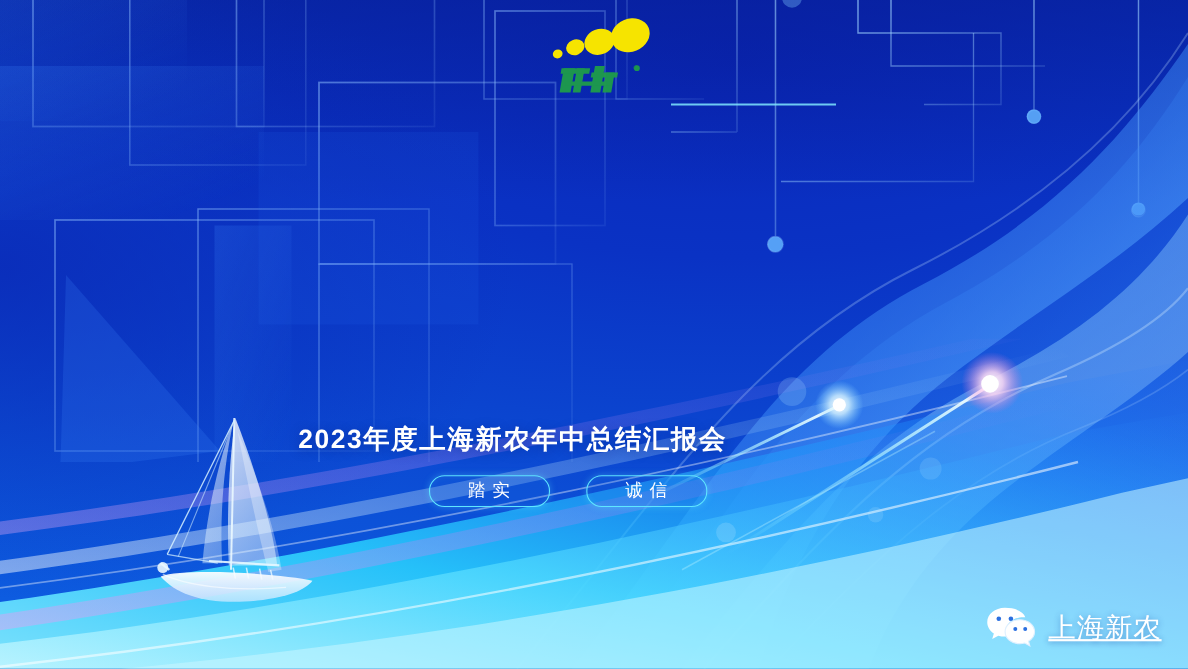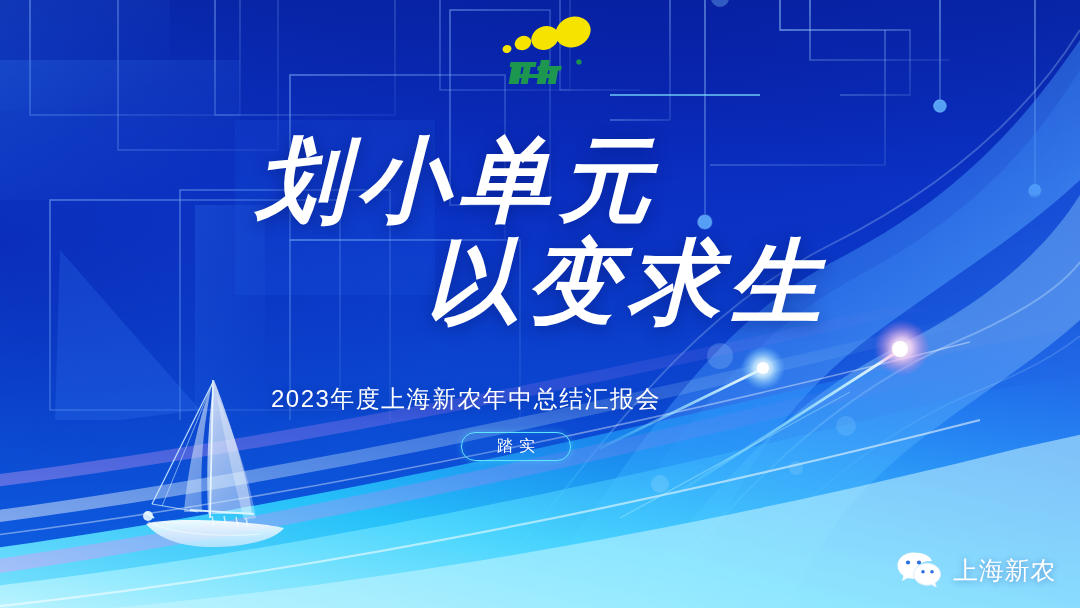--- a/index.html
+++ b/index.html
@@ -73,21 +73,21 @@
   .hl-1{ transform:translateX(-82px); }
   .hl-2{ transform:translateX(88px); margin-top:10px; }
 
   
   .subtitle{
     position:absolute;left:0;top:383px;width:932px;
     text-align:center;
     color:#ffffff;
     font-size:24px;
     letter-spacing:.06em;
-    font-weight:400;
+    font-weight:700;
     text-shadow:0 2px 10px rgba(4,20,100,.35);
   }
 
   
   .pills{
     position:absolute;left:0;top:432px;width:1032px;
     display:flex;justify-content:center;align-items:center;gap:33px;
   }
   .pill{
     min-width:84px;height:27px;
@@ -109,20 +109,21 @@
     display:flex;align-items:center;gap:11px;
   }
   .wx-icon{width:46px;height:40px;}
   .wx-icon svg{display:block;}
   .wx-text{
     color:#ffffff;
     font-size:25px;
     letter-spacing:.03em;
     font-weight:500;
     text-shadow:0 1px 6px rgba(10,60,160,.45);
+    text-decoration:underline;
   }
 </style>
 </head>
 <body>
 
 <div class="stage">
 
   <div class="vig-top"></div>
   <div class="vig-left"></div>
 
@@ -336,29 +337,26 @@
         <rect x="52" y="46" width="9" height="24" fill="#1f9d4a" transform="skewX(-10)"></rect>
         <rect x="63" y="52" width="8" height="18" fill="#1f9d4a" transform="skewX(-10)"></rect>
         <rect x="50" y="52" width="24" height="4.5" fill="#1f9d4a" transform="skewX(-10)"></rect>
         <rect x="28" y="60" width="42" height="4" fill="#1f9d4a" transform="skewX(-10)"></rect>
         <circle cx="82" cy="48" r="2.6" fill="#1f9d4a"></circle>
         <text x="79" y="50" font-size="6" fill="#1f9d4a" font-family="'Liberation Sans',sans-serif">®</text>
       </g>
     </svg>
   </div>
 
-  <div class="headline">
-    <div class="hl-line hl-1">划小单元</div>
-    <div class="hl-line hl-2">以变求生</div>
-  </div>
 
   <div class="subtitle">2023年度上海新农年中总结汇报会</div>
 
   <div class="pills">
     <div class="pill">踏实</div>
+    <div class="pill">诚信</div>
   </div>
 
   <div class="wechat">
     <span class="wx-icon">
       <svg width="46" height="40" viewBox="0 0 46 40" fill="none">
         <path d="M17.5 2.5 C8.6 2.5 1.5 8.4 1.5 15.6 c0 4.1 2.3 7.8 6 10.2 l-1.5 5.1 5.6-3 c1.8 .5 3.7 .8 5.7 .8 .5 0 1 0 1.5-.05
                  -.5-1.3-.8-2.7-.8-4.2 0-7.4 7.3-13.4 16.3-13.4 .6 0 1.2 0 1.8 .1 C34.3 5.6 26.7 2.5 17.5 2.5 Z" fill="#ffffff"></path>
         <circle cx="12" cy="12.5" r="2.1" fill="#2b6fe0"></circle>
         <circle cx="23" cy="12.5" r="2.1" fill="#2b6fe0"></circle>
         <path d="M44.5 24.3 c0-6-6-10.9-13.4-10.9 -7.4 0-13.4 4.9-13.4 10.9 0 6 6 10.9 13.4 10.9 1.6 0 3.1-.2 4.5-.6

